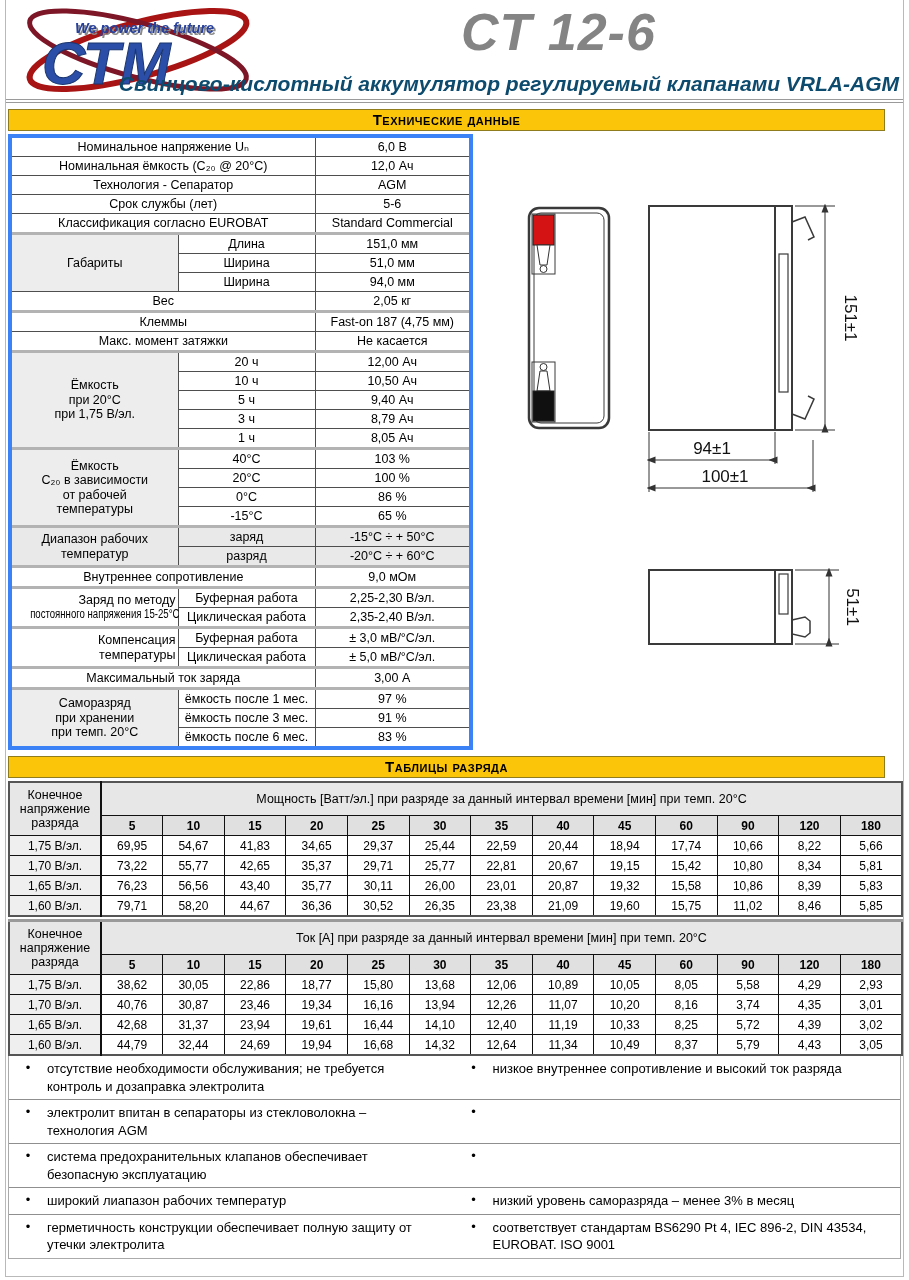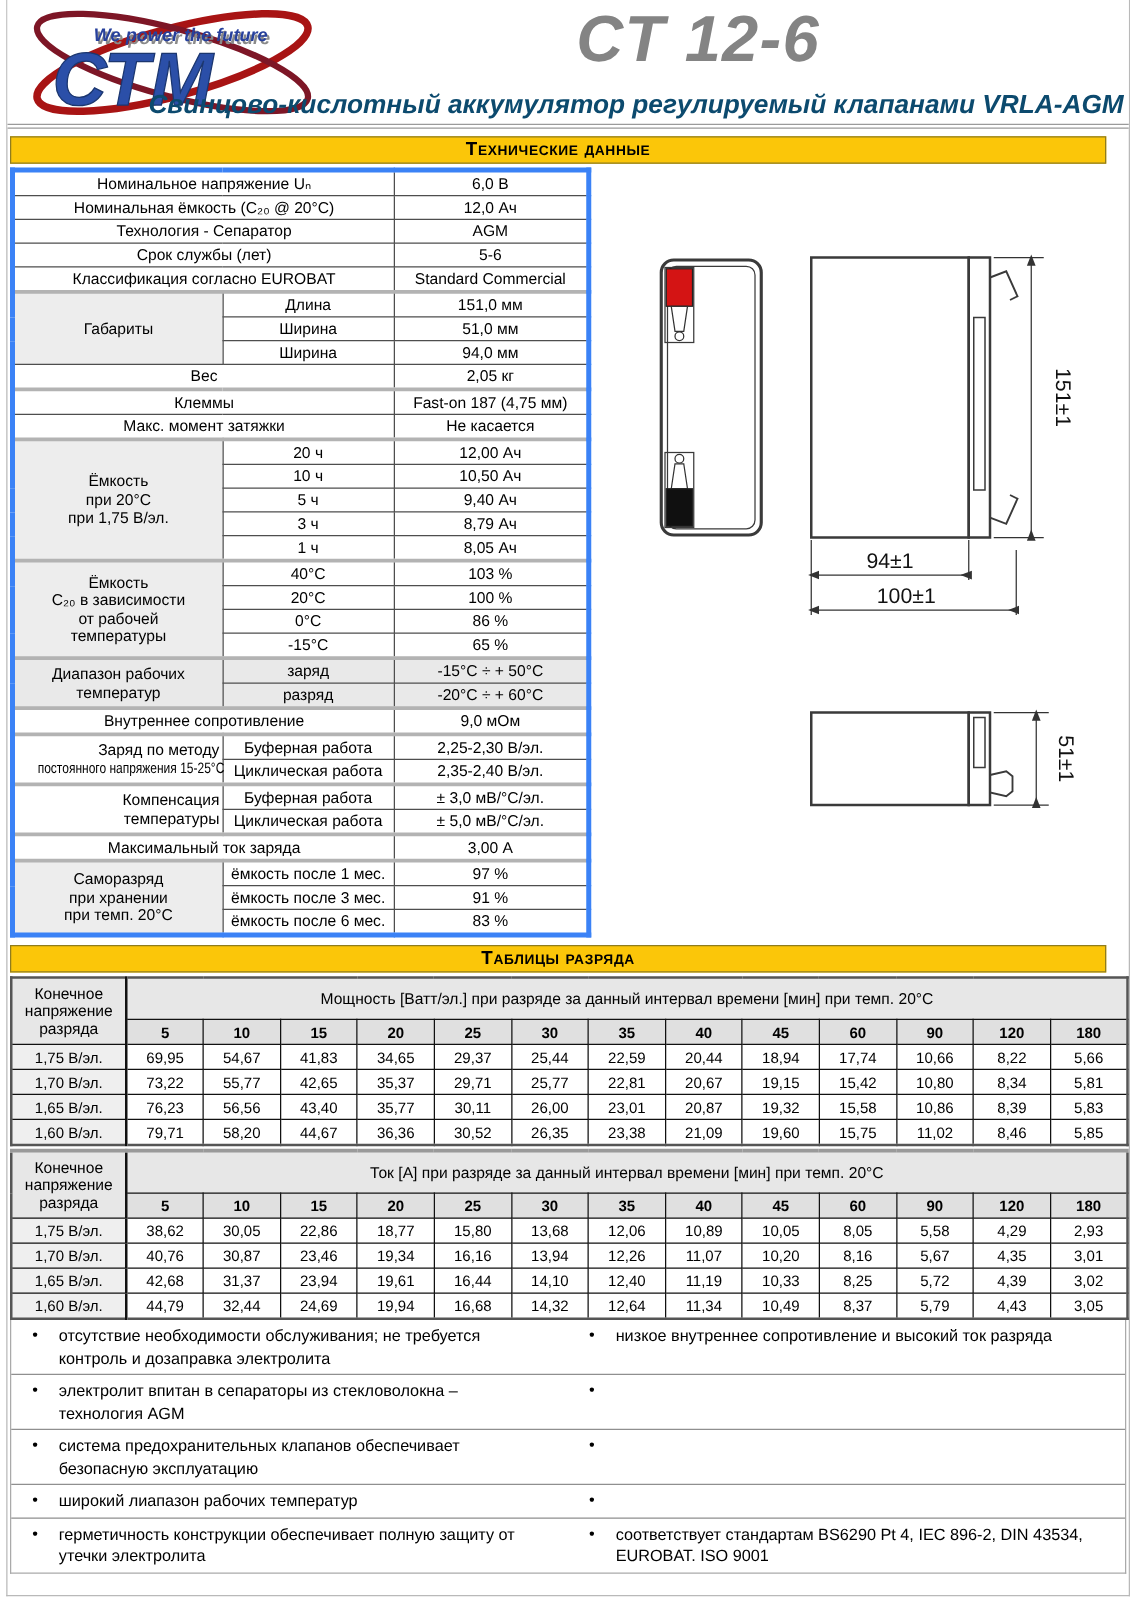--- a/index.html
+++ b/index.html
@@ -468,21 +468,21 @@
             <td class="val">40,76</td>
             <td class="val">30,87</td>
             <td class="val">23,46</td>
             <td class="val">19,34</td>
             <td class="val">16,16</td>
             <td class="val">13,94</td>
             <td class="val">12,26</td>
             <td class="val">11,07</td>
             <td class="val">10,20</td>
             <td class="val">8,16</td>
-            <td class="val">5,67</td>
+            <td class="val">3,74</td>
             <td class="val">4,35</td>
             <td class="val">3,01</td>
           </tr>
           <tr>
             <td class="rlab">1,65 В/эл.</td>
             <td class="val">42,68</td>
             <td class="val">31,37</td>
             <td class="val">23,94</td>
             <td class="val">19,61</td>
             <td class="val">16,44</td>
@@ -544,20 +544,21 @@
           <div class="dot">•</div>
         </div>
       </div>
       <div class="oprow">
         <div class="bcell">
           <div class="dot">•</div>
           <div class="btext">широкий лиапазон рабочих температур</div>
         </div>
         <div class="bcell">
           <div class="dot">•</div>
+          <div class="btext">низкий уровень саморазряда – менее 3% в месяц</div>
         </div>
       </div>
       <div class="oprow">
         <div class="bcell">
           <div class="dot">•</div>
           <div class="btext">герметичность конструкции обеспечивает полную защиту от утечки электролита</div>
         </div>
         <div class="bcell">
           <div class="dot">•</div>
           <div class="btext">соответствует стандартам BS6290 Pt 4, IEC 896-2, DIN 43534, EUROBAT. ISO 9001</div>

